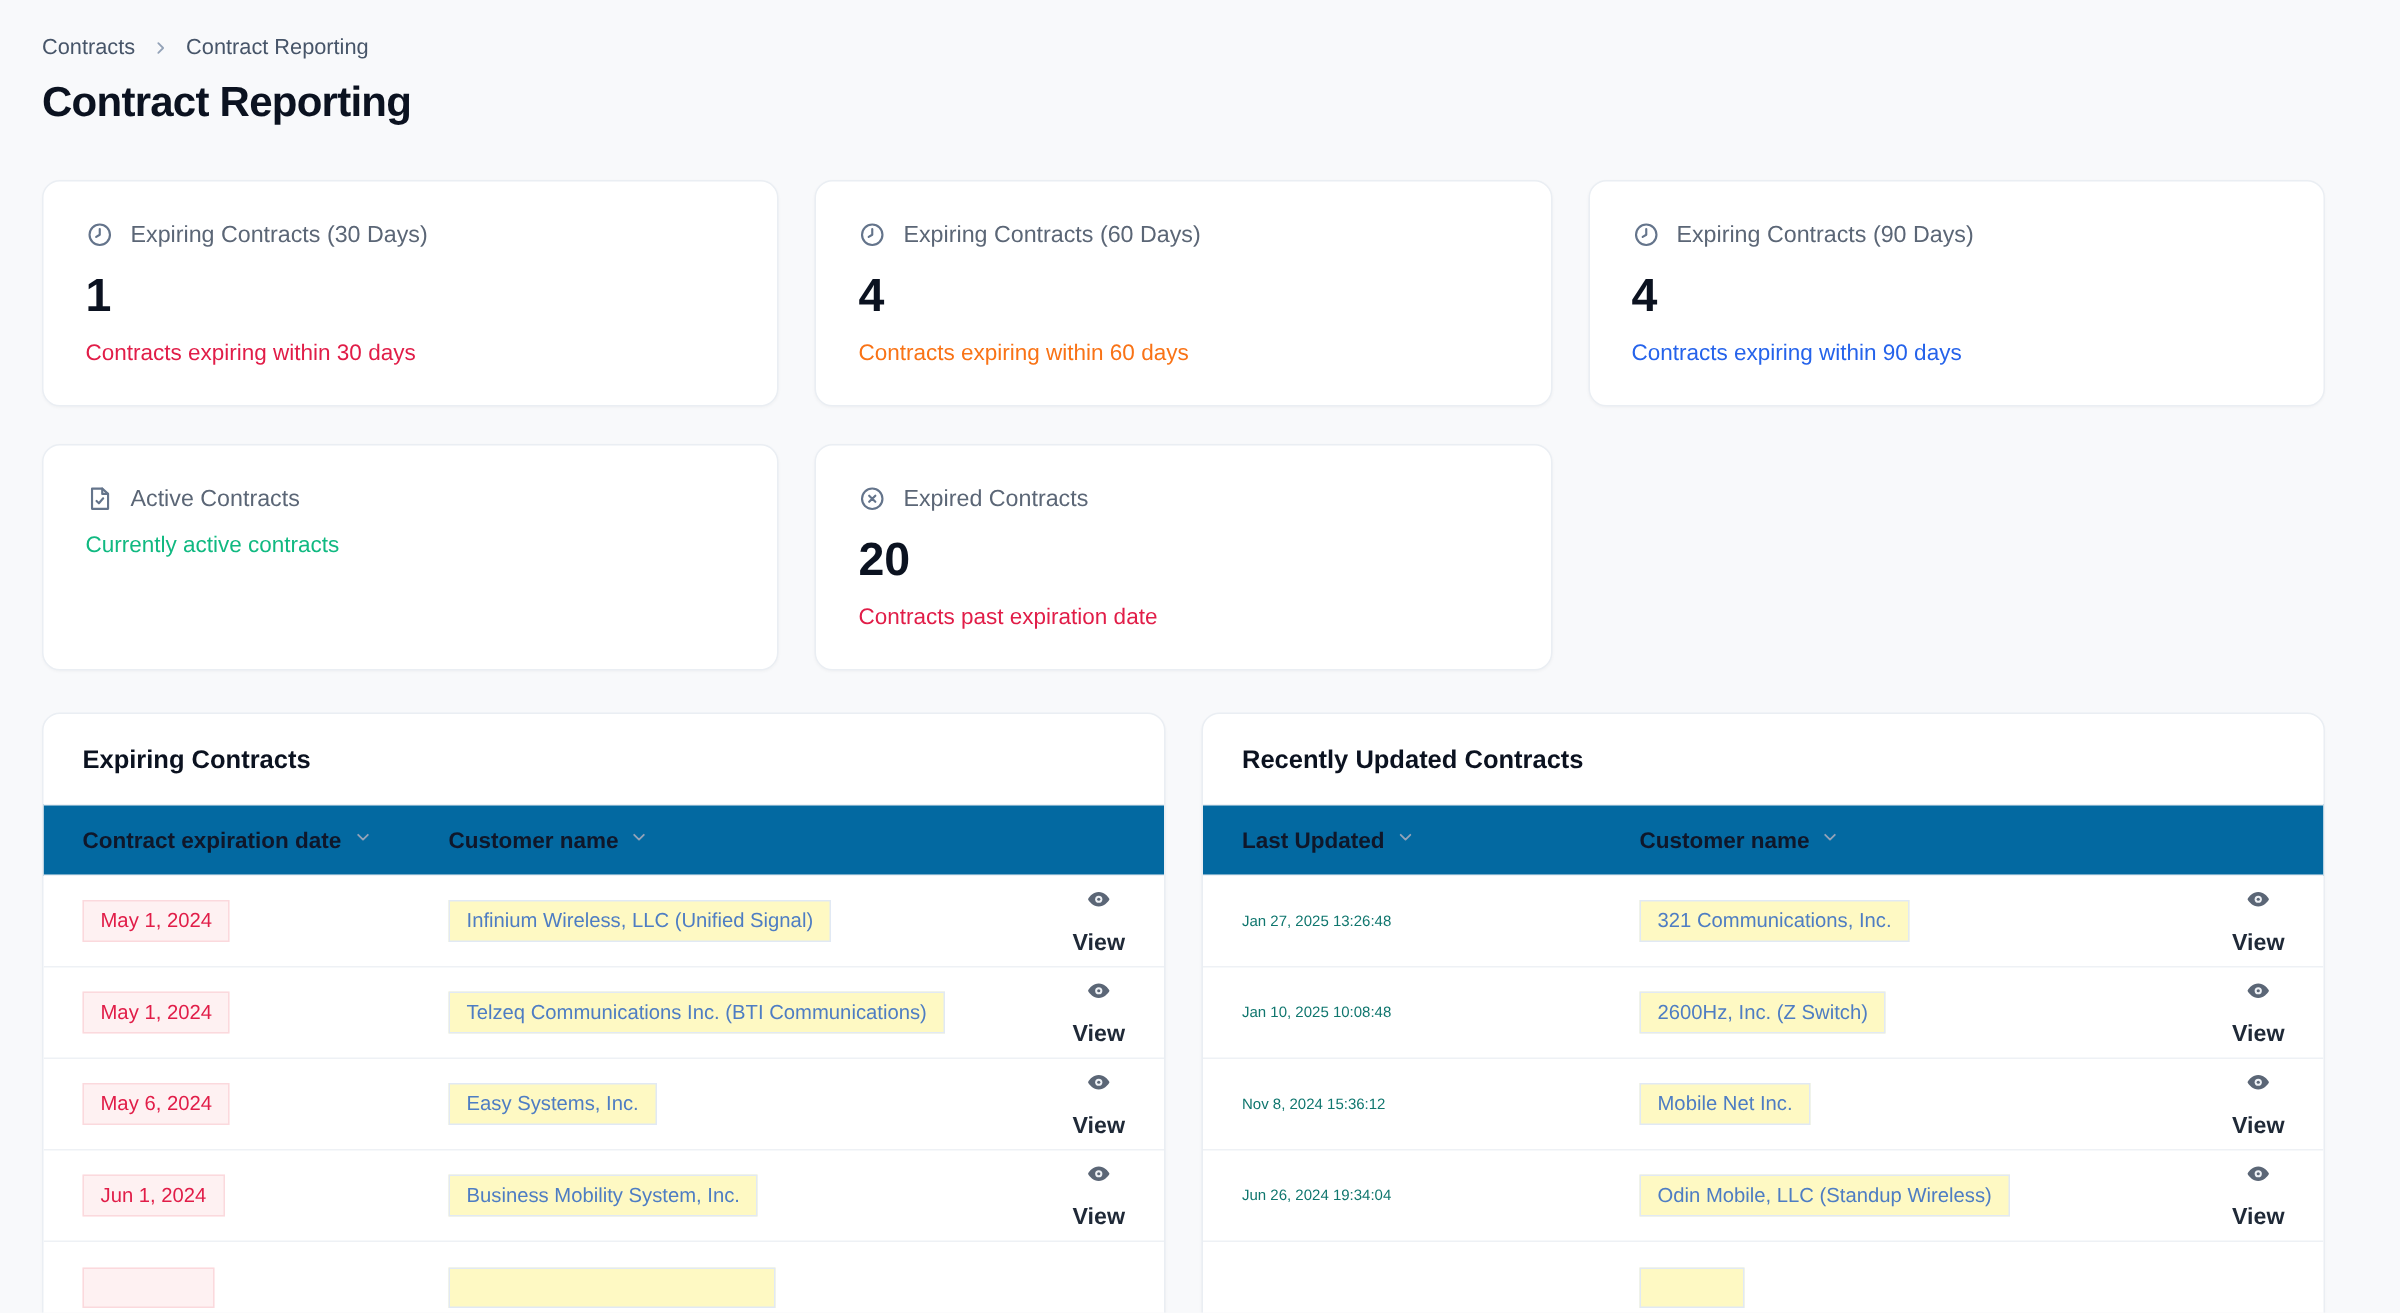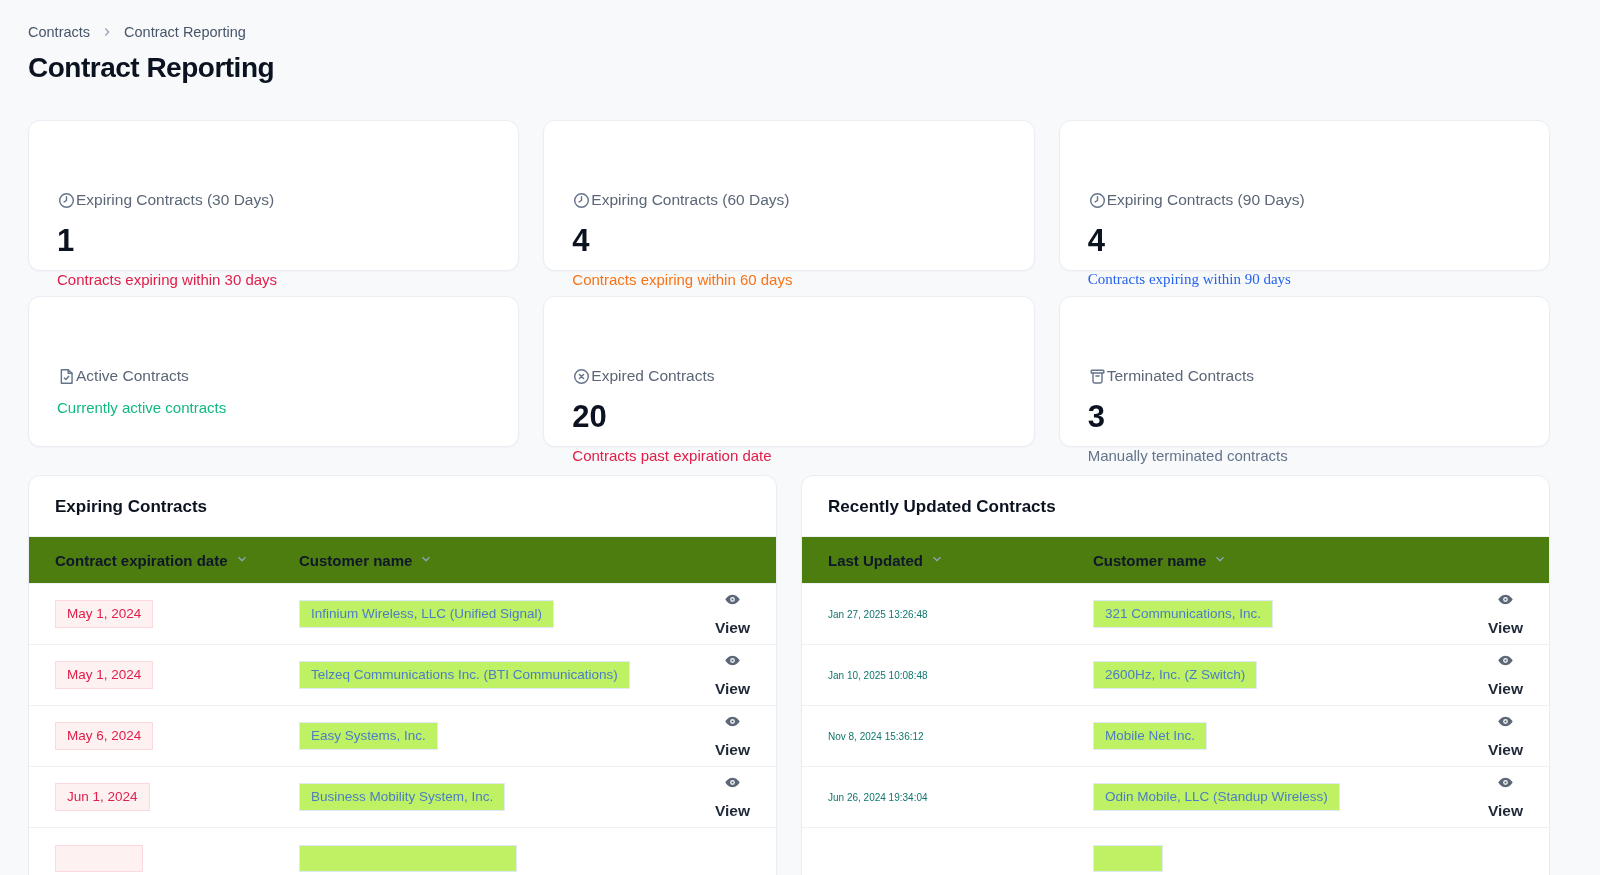--- a/index.html
+++ b/index.html
@@ -19,53 +19,53 @@
   .page-title { font-size: 28px; font-weight: 800; color: #0b1220; letter-spacing: -0.5px; margin-bottom: 36px; }
 
   
   .stats-grid { display: grid; grid-template-columns: 1fr 1fr 1fr; gap: 24px; }
   .stats-grid + .stats-grid { margin-top: 25px; }
   .card {
     background: #ffffff; border: 1px solid #eaeef3; border-radius: 12px;
     padding: 26px 28px; height: 151px;
     box-shadow: 0 1px 2px rgba(16,24,40,.03);
   }
-  .card-head { display: flex; margin-bottom: 13px; margin-top: 44px; }
+  .card-head { display: flex; align-items: center; gap: 11px; margin-bottom: 13px; }
   .card-head .icon { display: inline-flex; }
   .card-label { font-size: 15.5px; color: #5b6676; }
   .card-value { font-size: 31px; font-weight: 800; color: #0b1220; line-height: 36px; }
   .card-sub { font-size: 15px; margin-top: 12px; color: #64748b; }
 
   
   .tables-grid { display: grid; grid-template-columns: 1fr 1fr; gap: 24px; margin-top: 28px; }
   .table-card {
     background: #ffffff; border: 1px solid #eaeef3; border-radius: 12px;
     height: 470px; overflow: hidden;
     box-shadow: 0 1px 2px rgba(16,24,40,.03);
   }
   .table-title { font-size: 17px; font-weight: 700; color: #0b1220; padding: 21px 26px 19px; }
   .thead {
     display: grid; align-items: center;
-    background: #4d7c0f; border-top: 1px solid #eef1f5; border-bottom: 1px solid #eef1f5;
+    background: #0369a1; border-top: 1px solid #eef1f5; border-bottom: 1px solid #eef1f5;
     padding: 0 26px; height: 48px;
   }
   .grid-left  { grid-template-columns: 244px 1fr 80px; }
   .grid-right { grid-template-columns: 265px 1fr 80px; }
   .th { display: flex; align-items: center; gap: 7px; font-size: 15px; font-weight: 700; color: #0f172a; cursor: pointer; }
   .trow { display: grid; align-items: center; padding: 0 26px; height: 61px; border-bottom: 1px solid #eef1f5; }
   .cell { display: flex; align-items: center; min-width: 0; }
   .cell-right { justify-content: flex-end; }
 
   .badge {
     display: inline-block; font-size: 13.5px; line-height: 1.25;
     padding: 5px 11px; border-radius: 0; border: 1px solid transparent;
     white-space: nowrap; overflow: hidden; text-overflow: ellipsis; max-width: 100%;
   }
   .badge-date { color: #e11d48; background: #fef1f2; border-color: #fbd9dd; font-weight: 500; }
-  .badge-customer { color: #4e7dc3; background: #bef264; border-color: #e1e9f4; }
+  .badge-customer { color: #4e7dc3; background: #fef9c3; border-color: #e1e9f4; }
   .ts { font-size: 10px; color: #0f766e; }
 
   .view-btn {
     display: inline-flex; align-items: center; gap: 7px;
     background: none; border: none; cursor: pointer;
     font-family: "Liberation Sans", sans-serif;
     font-size: 15.5px; font-weight: 700; color: #1f2937; flex-direction: column;
   }
 
   
@@ -152,21 +152,21 @@
     <div class="card">
       <div class="card-head">
         <span class="icon">
             <svg width="19" height="19" viewBox="0 0 24 24">
               <use href="#i-clock"></use>
             </svg>
           </span>
         <span class="card-label">Expiring Contracts (90 Days)</span>
       </div>
       <div class="card-value">4</div>
-      <div class="card-sub" style="color: rgb(37, 99, 235); font-family: Liberation Serif, serif;">Contracts expiring within 90 days</div>
+      <div class="card-sub" style="color: rgb(37, 99, 235);">Contracts expiring within 90 days</div>
     </div>
   </div>
 
   <div class="stats-grid">
     <div class="card">
       <div class="card-head">
         <span class="icon">
             <svg width="19" height="19" viewBox="0 0 24 24">
               <use href="#i-file-check"></use>
             </svg>
@@ -179,32 +179,20 @@
       <div class="card-head">
         <span class="icon">
             <svg width="19" height="19" viewBox="0 0 24 24">
               <use href="#i-circle-x"></use>
             </svg>
           </span>
         <span class="card-label">Expired Contracts</span>
       </div>
       <div class="card-value">20</div>
       <div class="card-sub" style="color: rgb(225, 29, 72);">Contracts past expiration date</div>
-    </div>
-    <div class="card">
-      <div class="card-head">
-        <span class="icon">
-            <svg width="19" height="19" viewBox="0 0 24 24">
-              <use href="#i-trash"></use>
-            </svg>
-          </span>
-        <span class="card-label">Terminated Contracts</span>
-      </div>
-      <div class="card-value">3</div>
-      <div class="card-sub" style="color: rgb(100, 116, 139);">Manually terminated contracts</div>
     </div>
   </div>
 
   <div class="tables-grid">
 
     <div class="table-card">
       <div class="table-title">Expiring Contracts</div>
       <div class="thead grid-left">
         <div class="th">
           <span>Contract expiration date</span>

